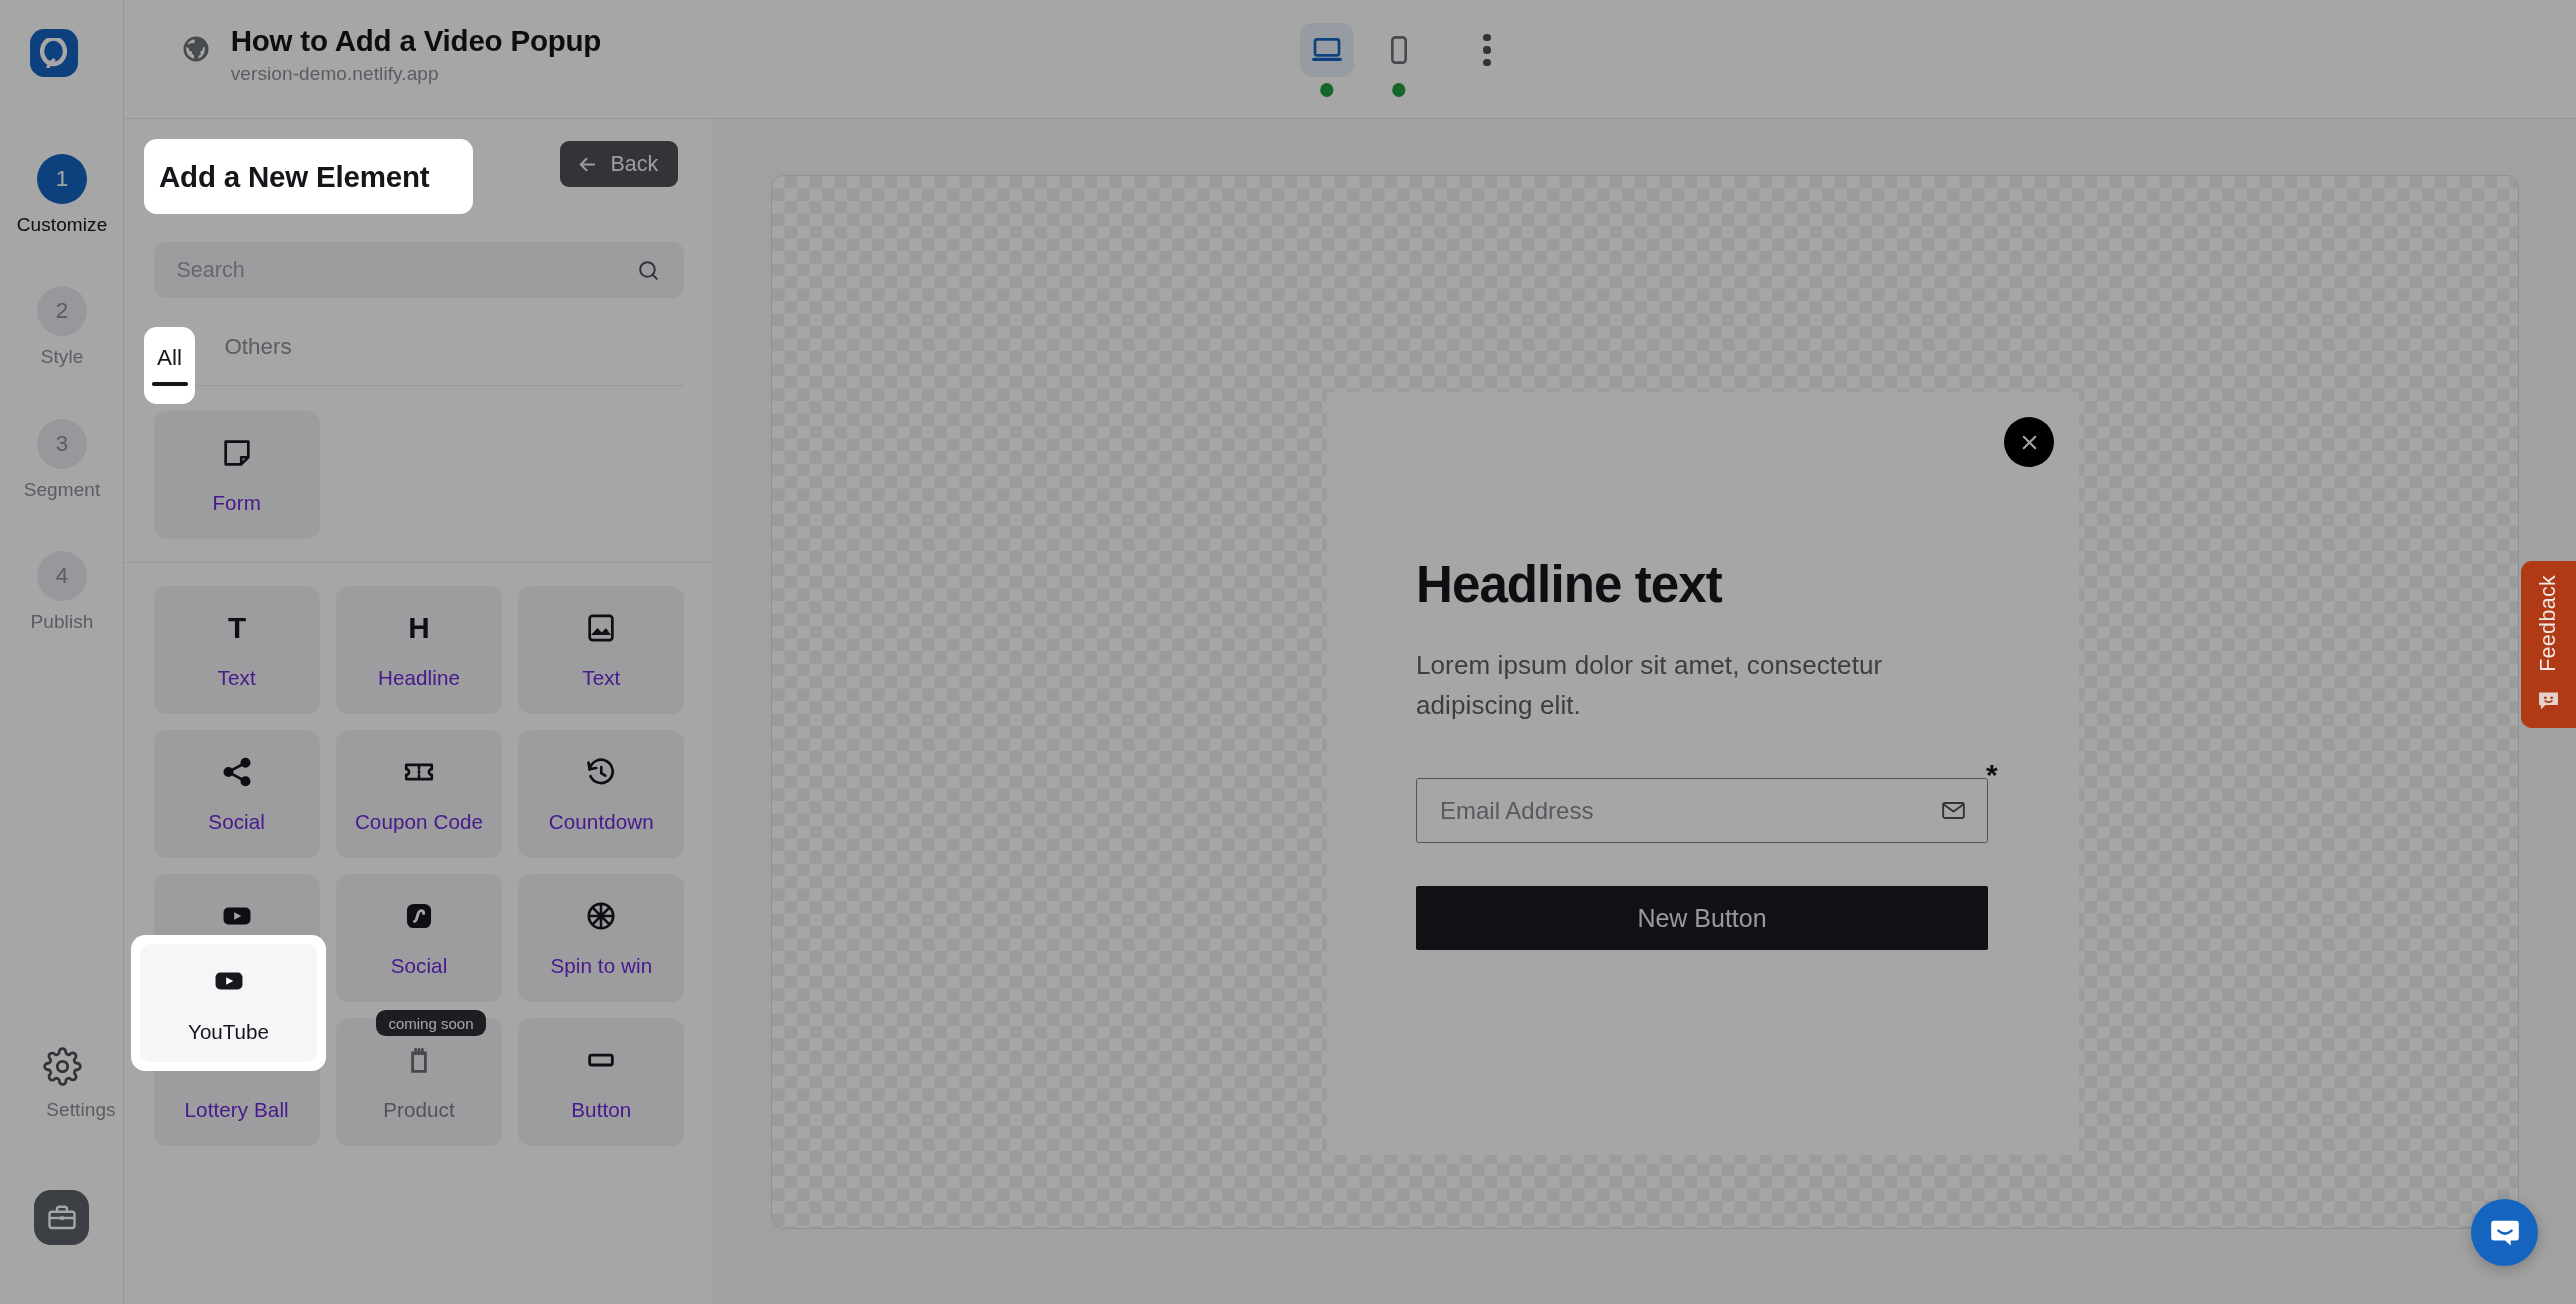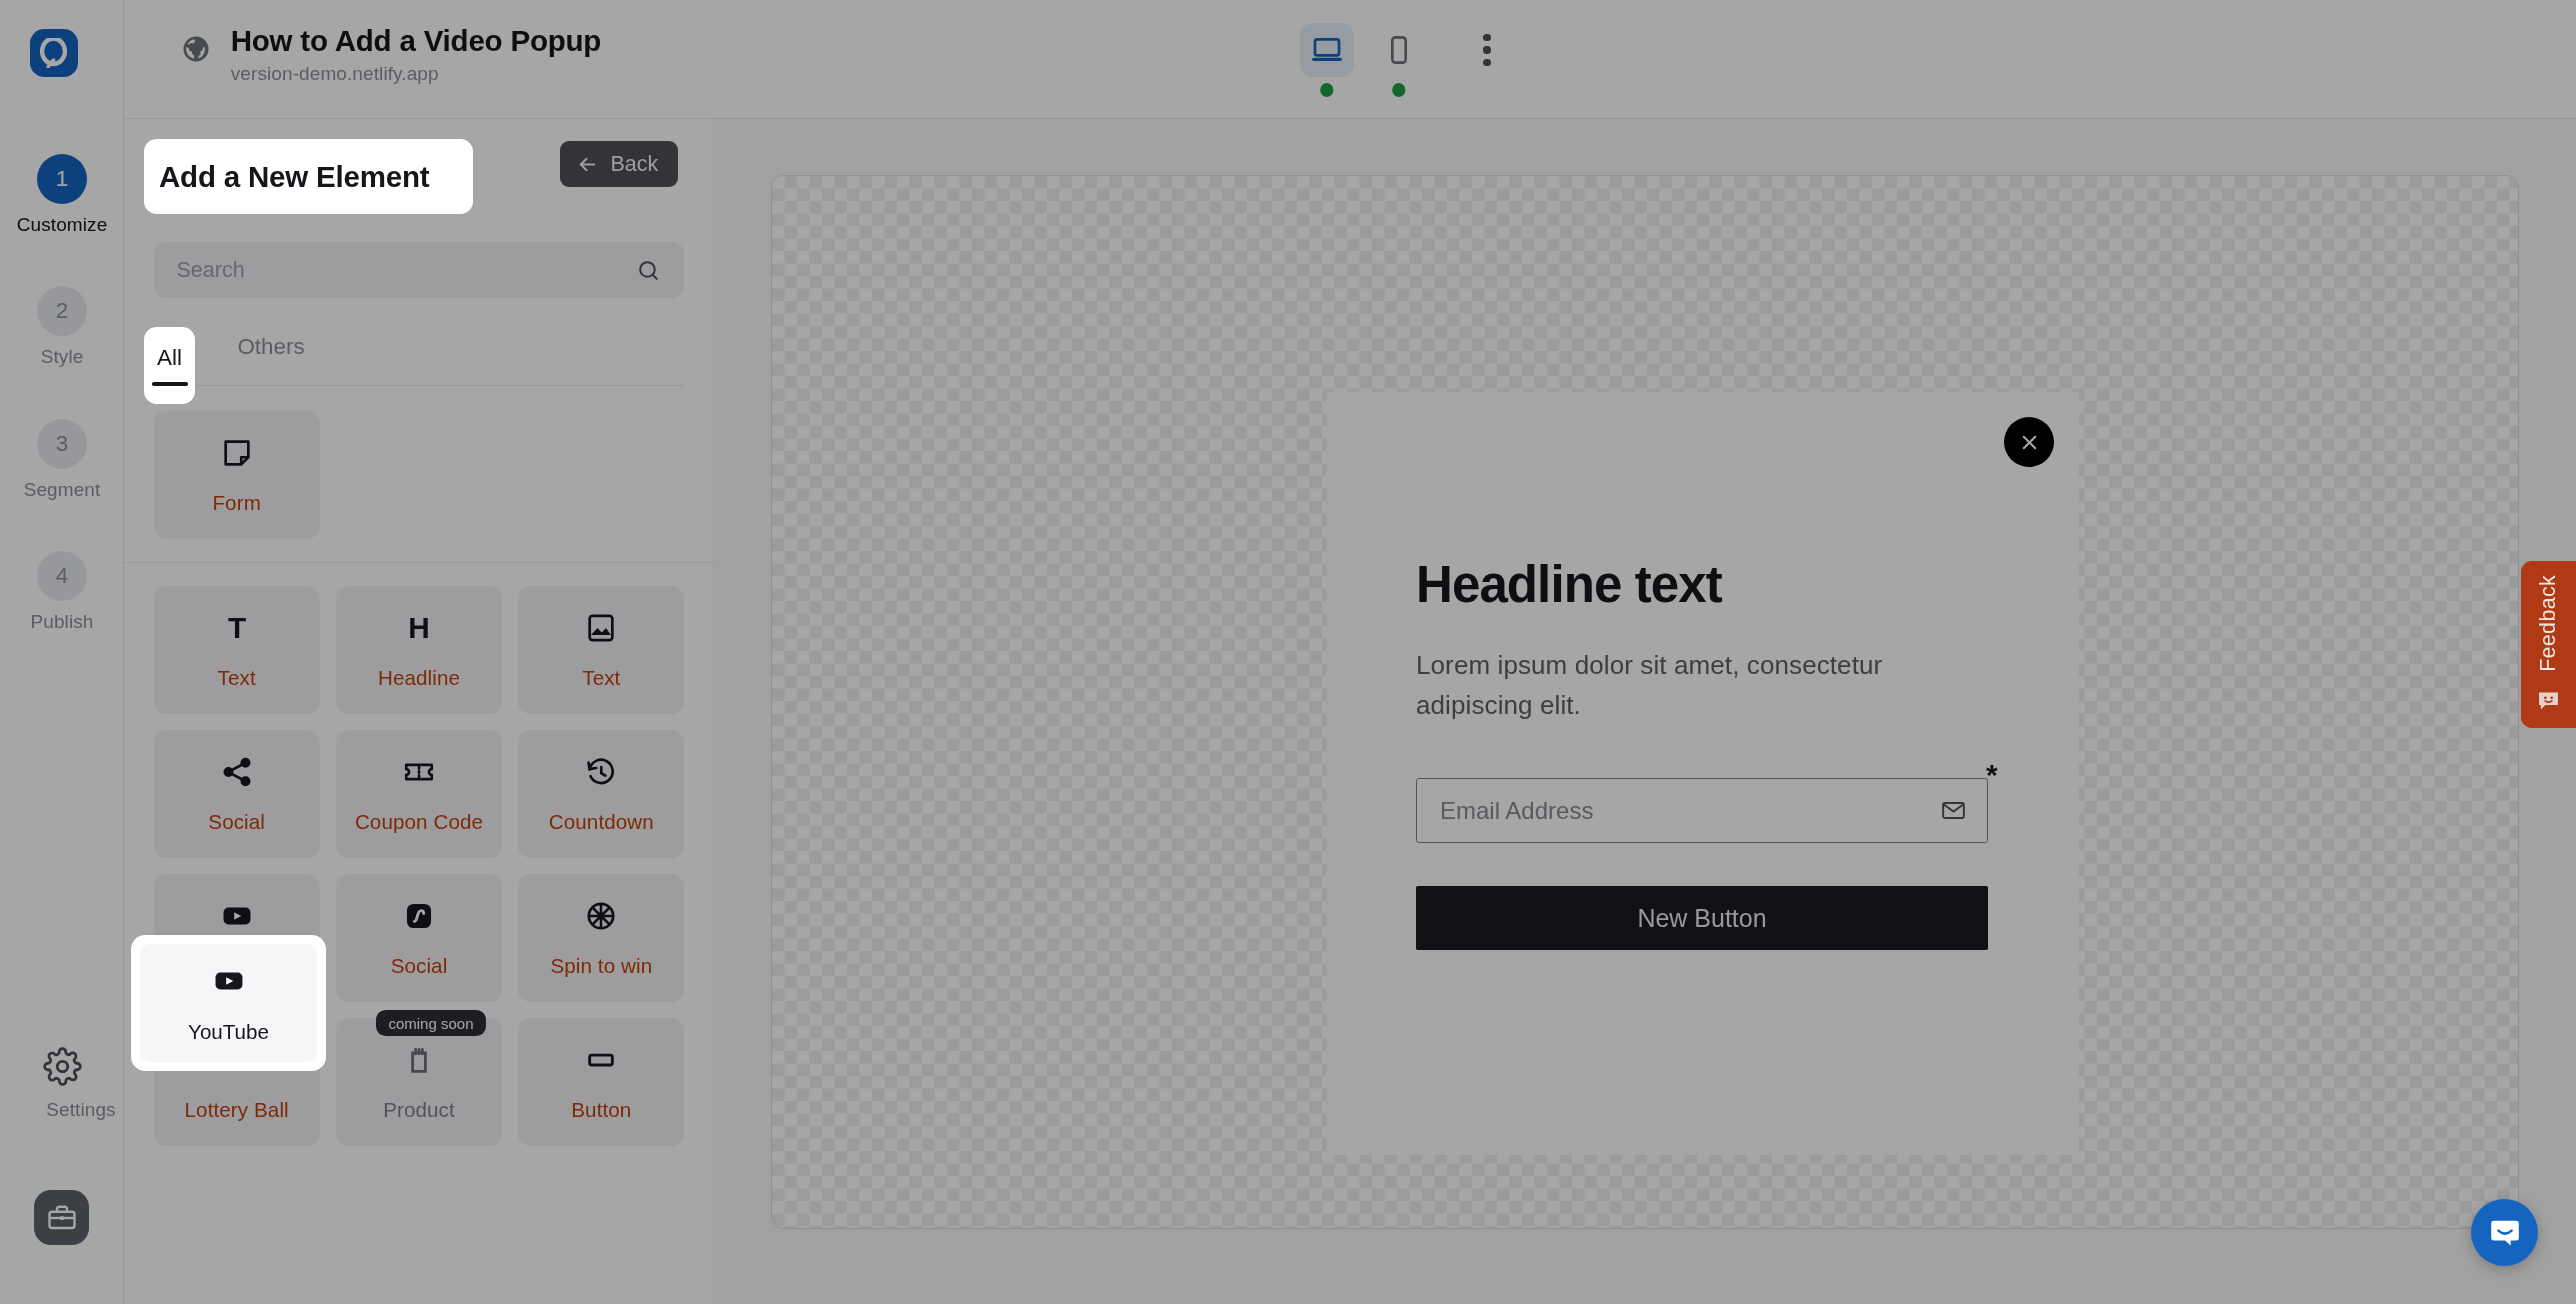--- a/index.html
+++ b/index.html
@@ -153,21 +153,21 @@
   }
   #search-input {
     flex: 1; border: none; background: transparent; outline: none;
     font-size: 21.5px; color: #14161a; font-family: inherit;
   }
   #search-input::placeholder { color: #9aa0a8; }
 
   #tabs {
     position: absolute; left: 29.5px; top: 210px;
     width: 530px; height: 57px;
-    display: flex; align-items: flex-start; gap: 27px;
+    display: flex; align-items: flex-start; gap: 14px;
     border-bottom: 0.9px solid #e9eaee;
   }
   .tab {
     position: relative; font-size: 22.4px; color: #8a8f98;
     padding: 5.4px 10.7px 18px 10.7px; cursor: pointer; font-weight: 400;
   }
   .tab.active { color: #14161a; font-weight: 500; }
   .tab.active::after {
     content: ""; position: absolute; left: 9px; right: 9px; bottom: 0;
     height: 3.6px; background: #14161a; border-radius: 1.8px;
@@ -183,21 +183,21 @@
   .grid-section + .grid-section { border-top: 0.9px solid #e9eaee; margin-top: 23px; padding-top: 23px; }
   .grid {
     display: grid; grid-template-columns: repeat(3, 1fr); gap: 16px;
   }
   .cell {
     position: relative;
     height: 128px; border-radius: 12.5px; background: #f1f2f4;
     display: flex; flex-direction: column; align-items: center; justify-content: center;
     gap: 19.7px; cursor: pointer;
   }
-  .cell .cell-label { font-size: 20.6px; color: #c2410c; letter-spacing: 0.1px; }
+  .cell .cell-label { font-size: 20.6px; color: #6d28d9; letter-spacing: 0.1px; }
   .cell.disabled .cell-label { color: #7c828a; }
   .cell.disabled .ico { opacity: .72; }
   .badge-soon {
     position: absolute; top: -7.2px; left: 50%; transform: translateX(-50%);
     background: #2c2f34; color: #fff; font-size: 15px;
     padding: 4.5px 12.5px; border-radius: 9.8px; white-space: nowrap; margin-left: 12px;
   }
   .ico { display: flex; align-items: center; justify-content: center; height: 38px; }
 
   

